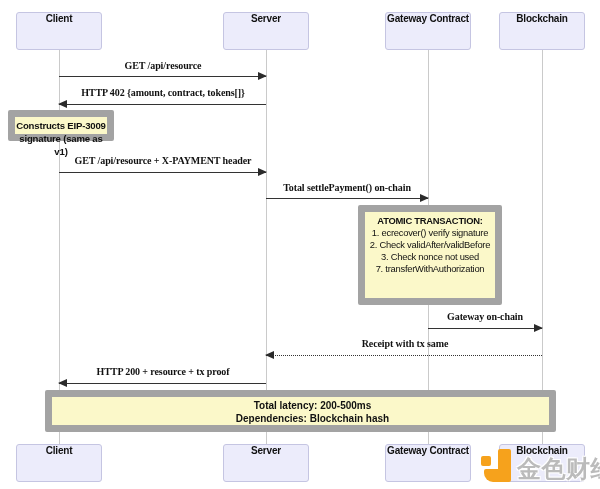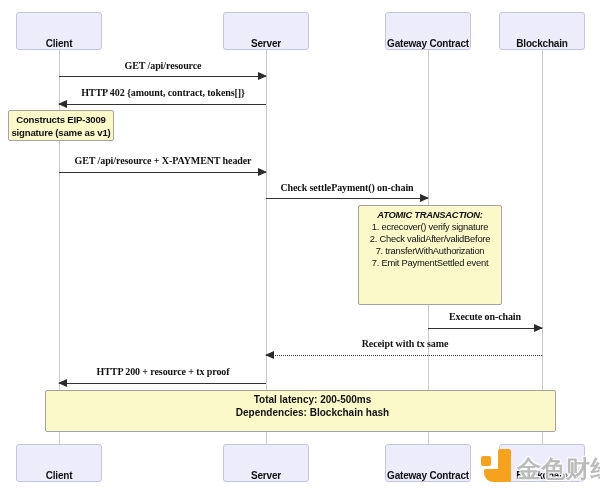--- a/index.html
+++ b/index.html
@@ -4,21 +4,21 @@
 <style>
   * { margin:0; padding:0; box-sizing:border-box; }
   html,body { background:#ffffff; }
   body { font-family:"Liberation Sans","DejaVu Sans",sans-serif; color:#1a1a1a; }
   .stage { position:relative; width:600px; height:489px; background:#ffffff; overflow:hidden; }
 
   
   .actor {
     position:absolute; width:86px; height:38px;
     background:#ECECFB; border:1px solid #C5C5E2; border-radius:3px;
-    display:flex; align-items:flex-end; justify-content:center;
+    display:flex; align-items:flex-start; justify-content:center;
     font-size:10px; font-weight:700; letter-spacing:-0.2px; color:#111;
   }
   .row-top .actor { top:12px; }
   .row-bottom .actor { top:444px; }
 
   
   .lifeline { position:absolute; top:50px; width:1px; height:394px; background:#CACACA; }
 
   
   .msg-label {
@@ -28,28 +28,28 @@
   }
   .arrow { position:absolute; height:0; border-top:1.5px solid #333; }
   .arrow.dotted { border-top:1.5px dotted #333; }
   .ah { position:absolute; top:-4.7px; width:0; height:0;
         border-top:4px solid transparent; border-bottom:4px solid transparent; }
   .ah-r { right:-1px; border-left:9px solid #2b2b2b; }
   .ah-l { left:-1px; border-right:9px solid #2b2b2b; }
 
   
   .note {
-    position:absolute; background:#FBF8C9; border:1px solid #a3a3a3;
+    position:absolute; background:#FBF8C9; border:7px solid #a3a3a3;
     border-radius:2px; text-align:center; color:#111;
   }
   .note-eip { left:8px; top:110px; width:106px; height:31px;
     font-size:9.6px; line-height:13px; font-weight:600; padding-top:2px; letter-spacing:-0.2px; }
   .note-atomic { left:358px; top:205px; width:144px; height:100px;
     font-size:9.4px; line-height:12.1px; padding-top:3px; letter-spacing:-0.25px; }
-  .note-atomic .nt-title { font-weight:700; display:block;font-style:italic; }
+  .note-atomic .nt-title { font-weight:700; display:block; }
   .note-atomic .nt-step { display:block; font-weight:500; }
   .note-summary { left:45px; top:390px; width:511px; height:42px;
     font-size:10px; line-height:12.8px; font-weight:600; padding-top:3px; }
   .note-summary span { display:block;padding-left:24px; }
 
   
   .watermark { position:absolute; left:479px; top:446px; width:120px; height:42px; z-index:5; }
   .wm-logo { position:absolute; left:2px; top:3px; width:34px; height:36px; }
   .wm-logo span { position:absolute; background:#F6A21C; }
   .wm-bar  { right:4px; top:0; width:13px; height:33px; border-radius:2px; }
@@ -108,36 +108,36 @@
   </div>
 
   <div>
     <div class="msg-label" style="left:163px; top:155px">GET /api/resource + X-PAYMENT header</div>
     <div class="arrow" style="left:59px; top:172px; width:207px">
       <span class="ah ah-r"></span>
     </div>
   </div>
 
   <div>
-    <div class="msg-label" style="left:347px; top:182px">Check settlePayment() on-chain</div>
+    <div class="msg-label" style="left:347px; top:182px">Total settlePayment() on-chain</div>
     <div class="arrow" style="left:266px; top:198px; width:162px">
       <span class="ah ah-r"></span>
     </div>
   </div>
 
   <div class="note note-atomic">
     <span class="nt-title">ATOMIC TRANSACTION:</span>
     <span class="nt-step">1. ecrecover() verify signature</span>
     <span class="nt-step">2. Check validAfter/validBefore</span>
+    <span class="nt-step">3. Check nonce not used</span>
     <span class="nt-step">7. transferWithAuthorization</span>
-    <span class="nt-step">7. Emit PaymentSettled event</span>
   </div>
 
   <div>
-    <div class="msg-label" style="left:485px; top:311px">Execute on-chain</div>
+    <div class="msg-label" style="left:485px; top:311px">Gateway on-chain</div>
     <div class="arrow" style="left:428px; top:328px; width:114px">
       <span class="ah ah-r"></span>
     </div>
   </div>
 
   <div>
     <div class="msg-label" style="left:405px; top:338px">Receipt with tx same</div>
     <div class="arrow dotted" style="left:266px; top:355px; width:276px">
       <span class="ah ah-l"></span>
     </div>

